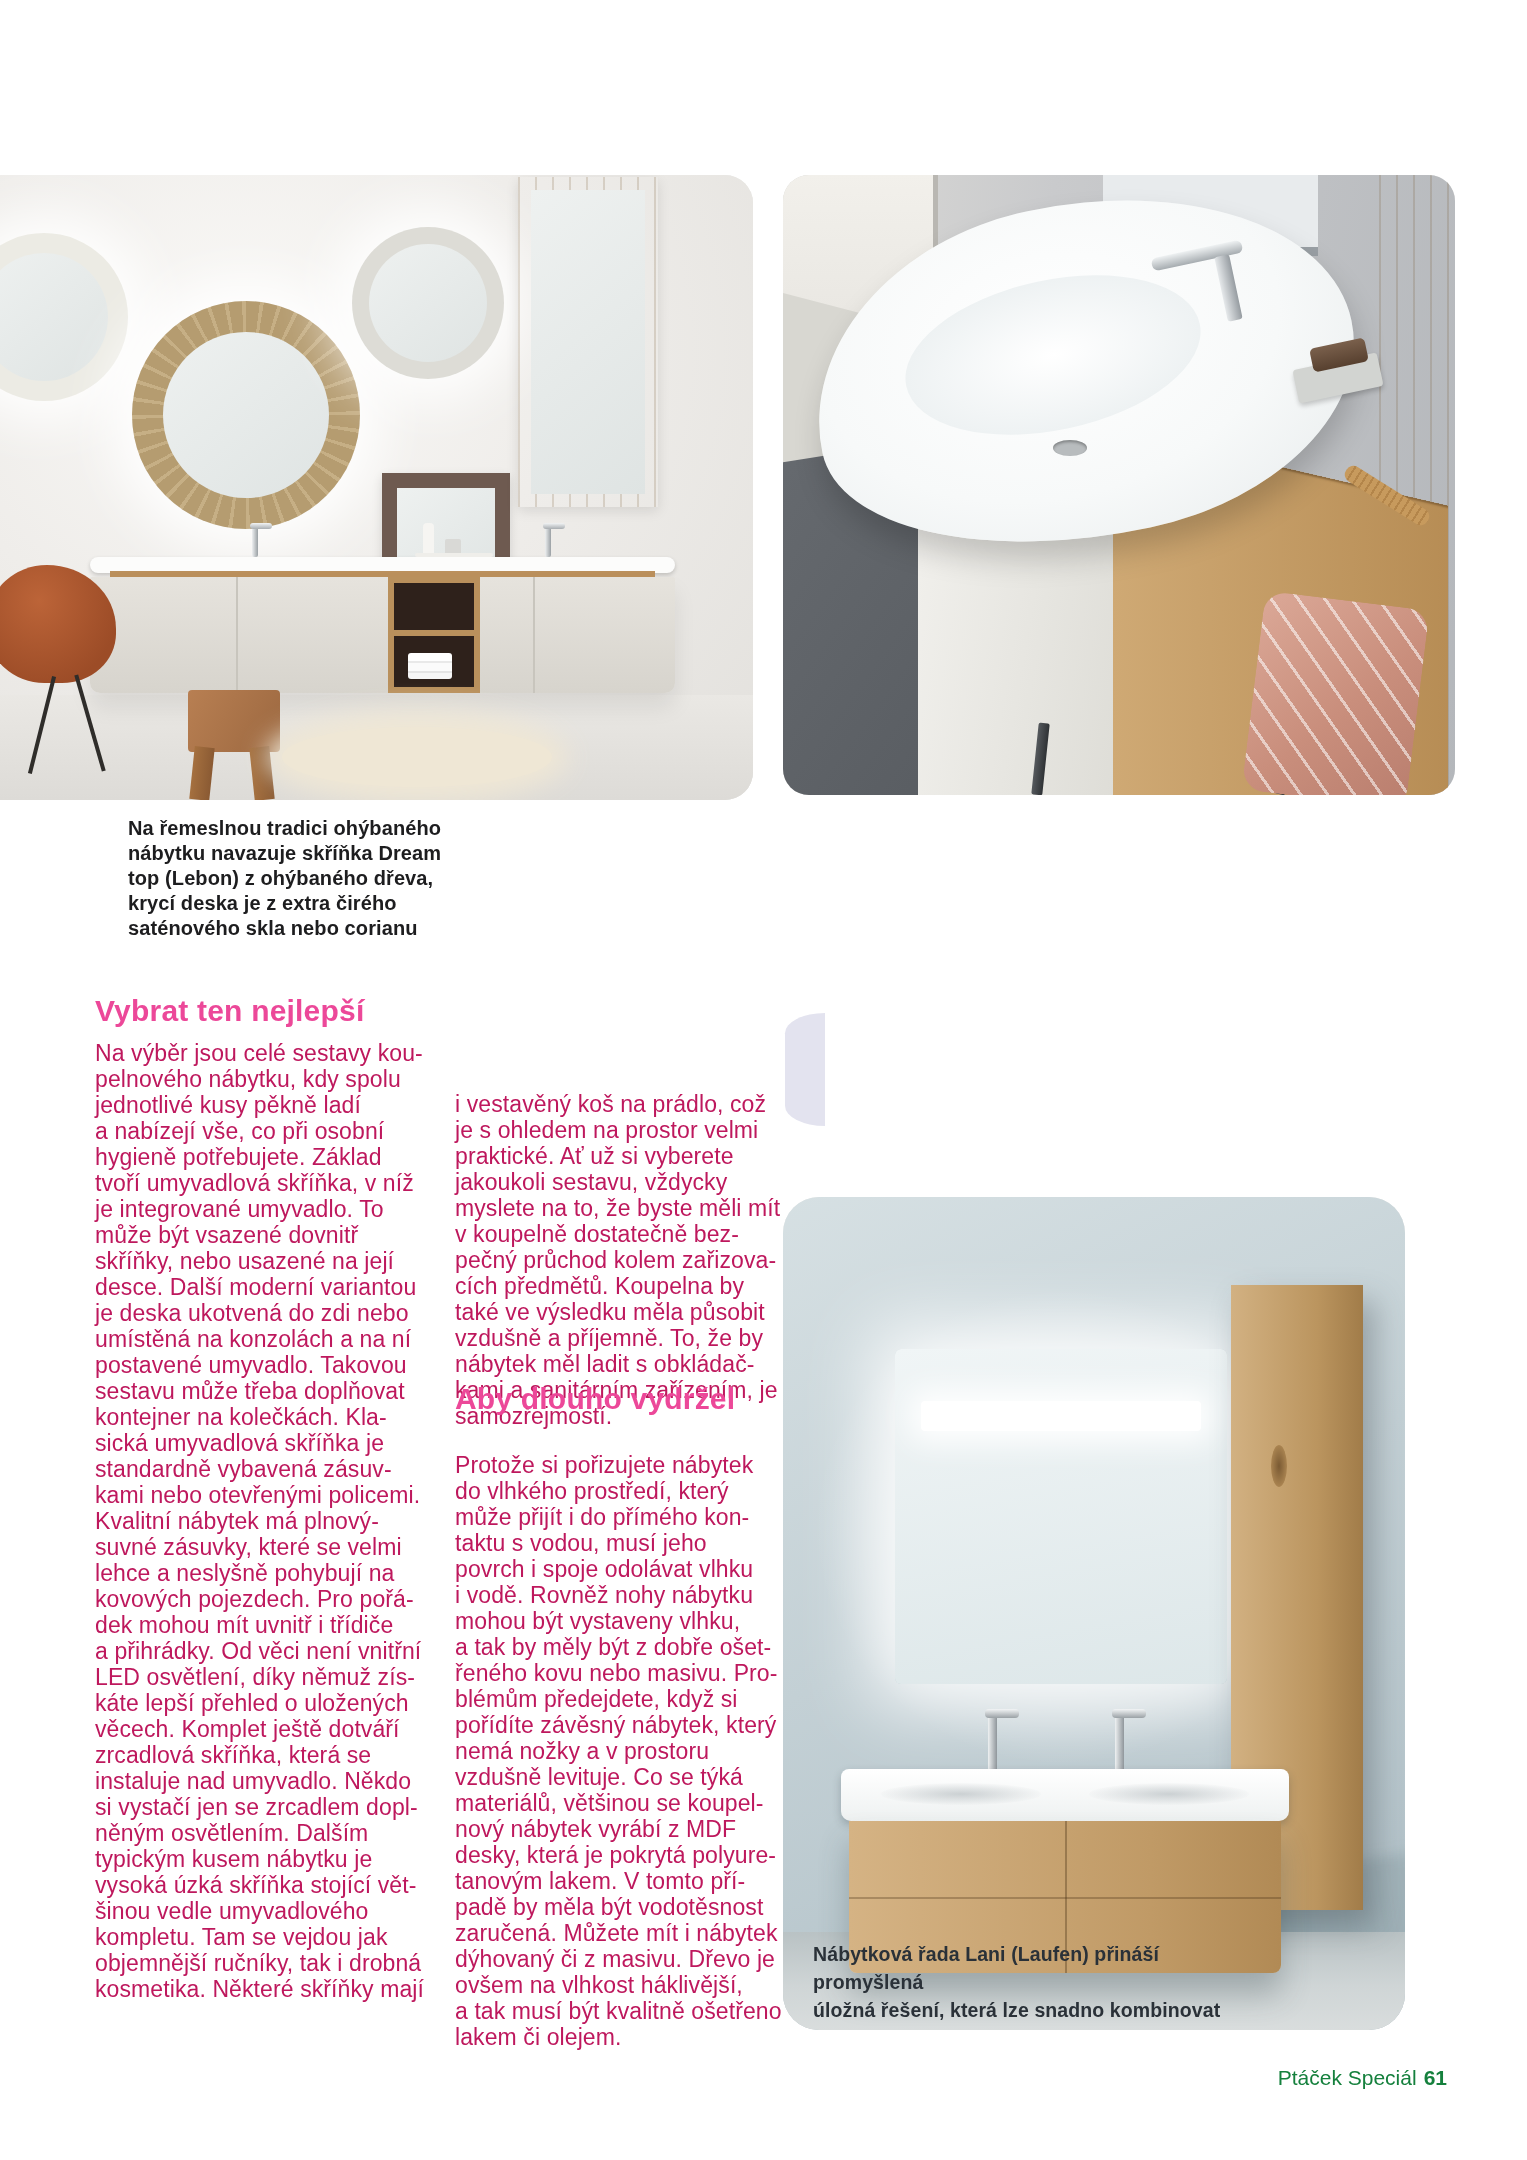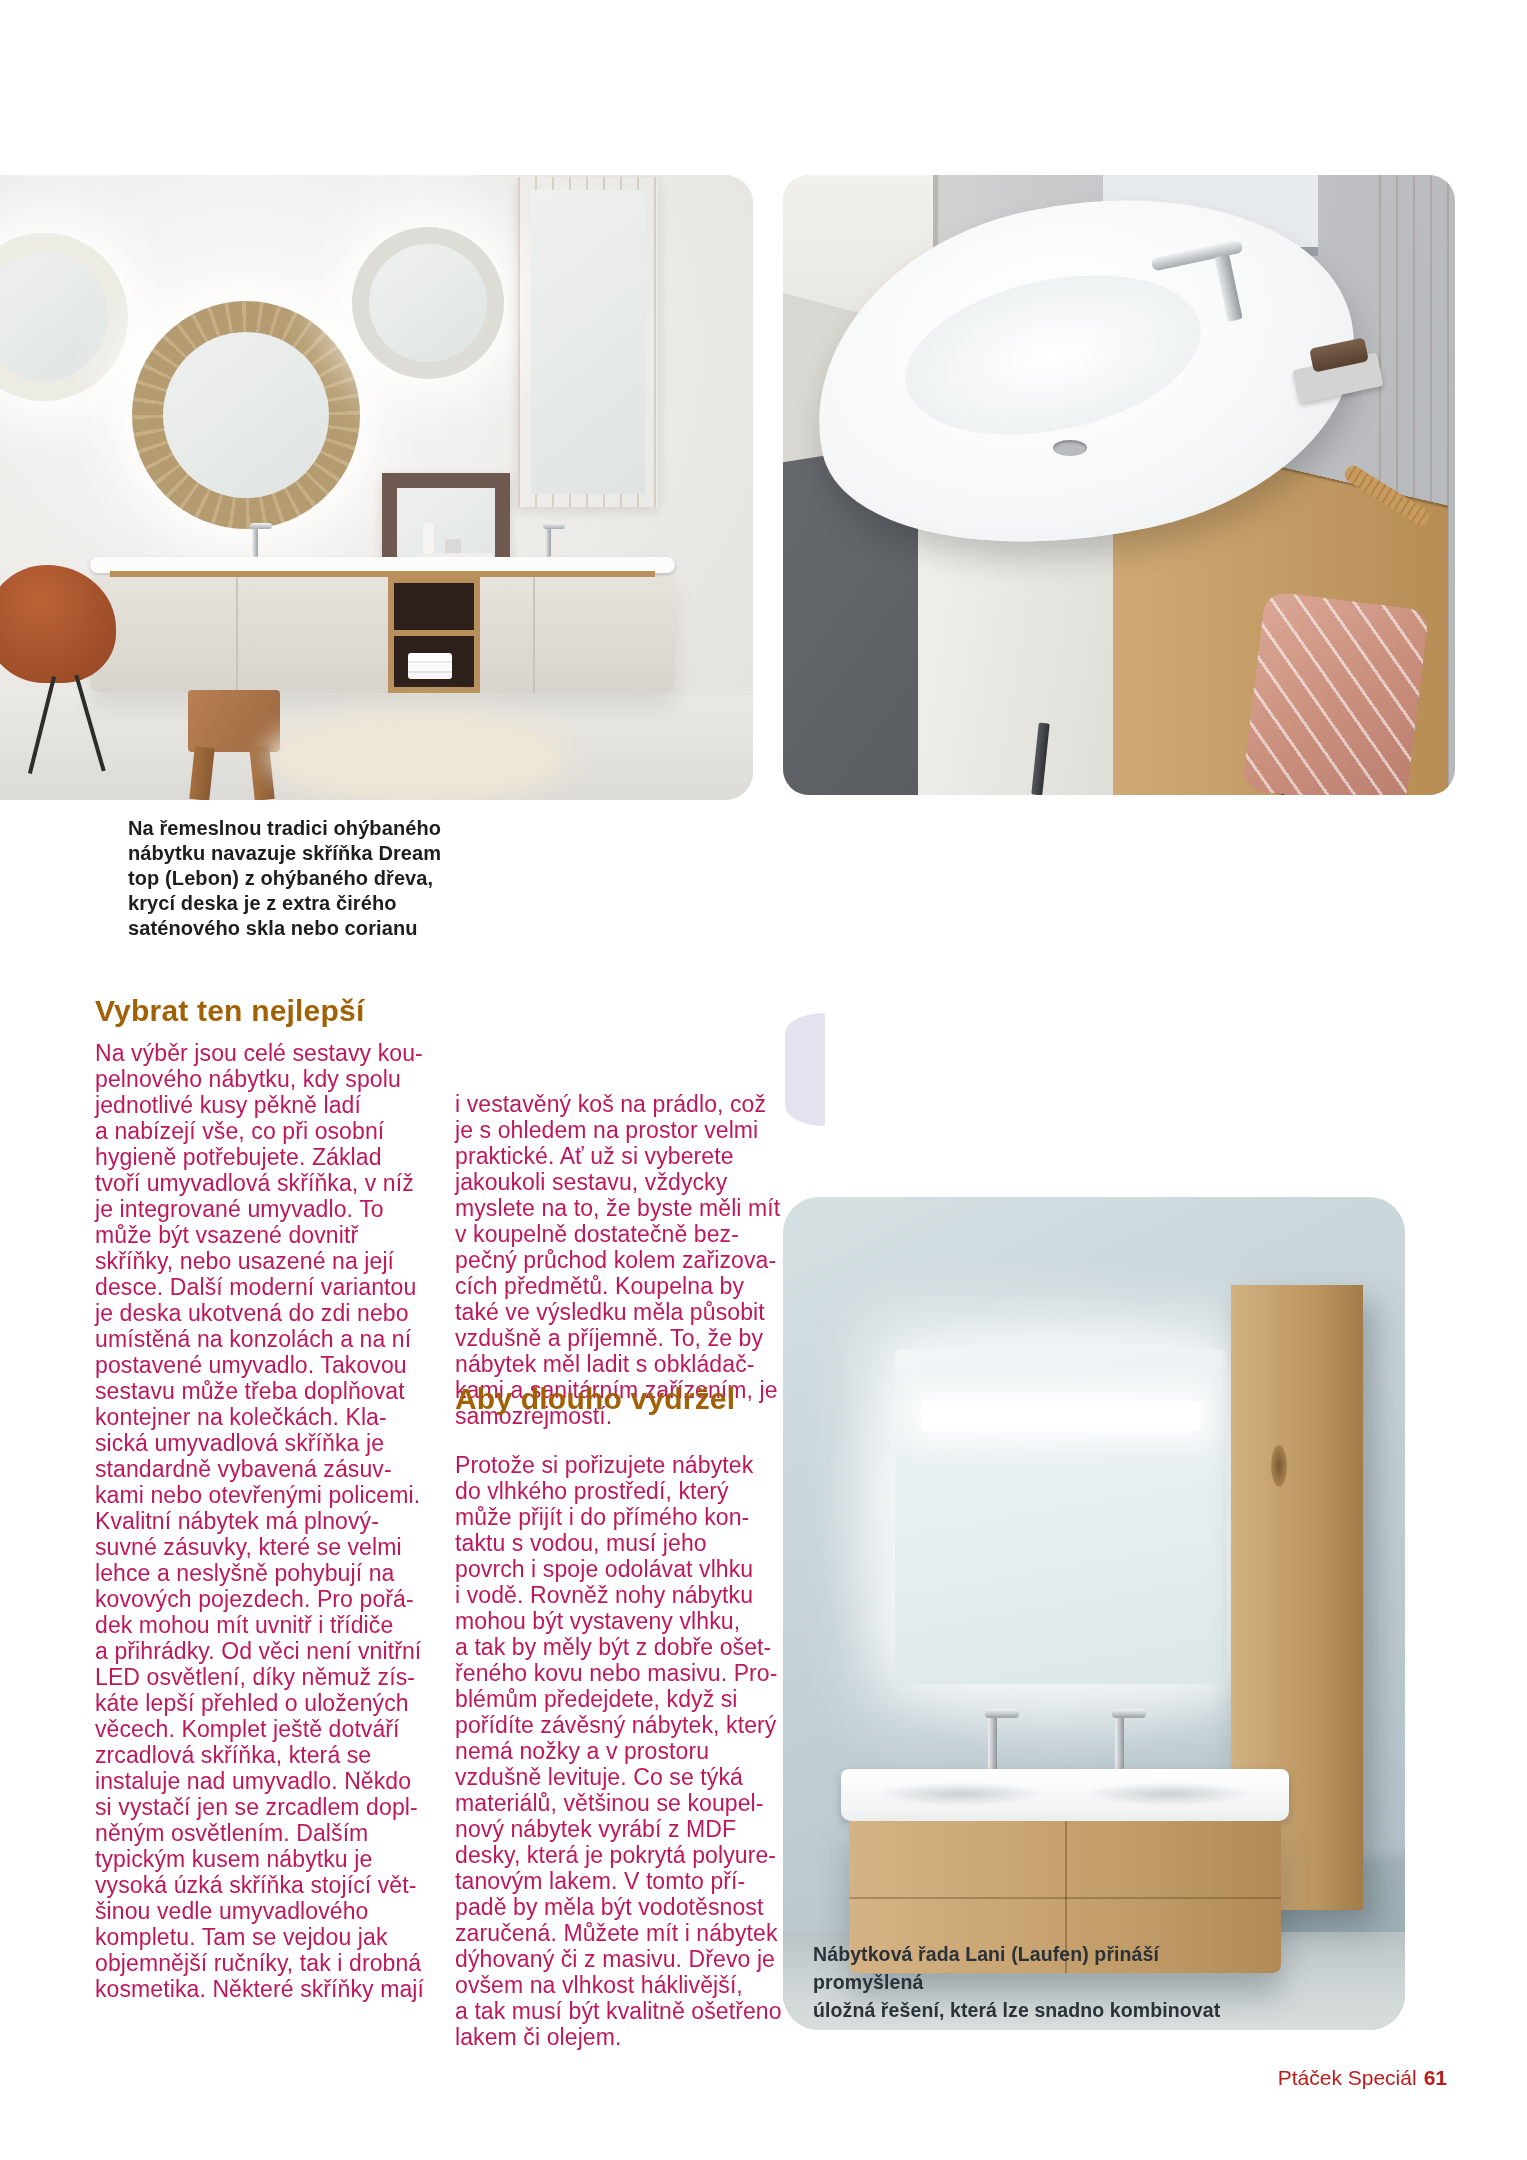--- a/index.html
+++ b/index.html
@@ -10,39 +10,39 @@
   }
   .abs{position:absolute;}
   .photo{position:absolute;overflow:hidden;background:#e8e8e6;}
 
   
   .caption{
     font-size:20px;font-weight:bold;line-height:25px;color:#1d1d1f;
     white-space:pre-line;letter-spacing:.1px;
   }
   .heading{
-    font-size:30px;font-weight:bold;color:#a16207;line-height:34px;letter-spacing:.2px;
+    font-size:30px;font-weight:bold;color:#ec4899;line-height:34px;letter-spacing:.2px;
   }
   .bodycol{
     font-size:23px;line-height:26px;color:#be185d;white-space:pre-line;letter-spacing:.1px;
   }
   .pullquote-text{
     font-size:28.5px;font-weight:bold;line-height:35px;color:#27307f;
     white-space:pre-line;letter-spacing:.2px;
   }
   .quote-mark{
     position:absolute;left:785px;top:1013px;width:40px;height:113px;
     background:#e3e3ef;border-radius:113px 0 0 113px / 57px 0 0 57px;
   }
   .photo-caption-overlay{
     position:absolute;font-size:19.5px;font-weight:bold;line-height:28px;
     color:#2a3138;white-space:pre-line;letter-spacing:.1px;
   }
   .footer{
-    position:absolute;right:80px;top:2066px;font-size:21px;color:#b91c1c;
+    position:absolute;right:80px;top:2066px;font-size:21px;color:#15803d;
   }
   .footer b{margin-left:7px;font-weight:bold;}
 
   
   #photo1{left:0;top:175px;width:753px;height:625px;border-radius:0 28px 28px 0;}
   .p1-wall{left:0;top:0;width:100%;height:100%;
     background:radial-gradient(ellipse at 32% 28%, #faf9f7 0%, #efedea 45%, #e2e0dc 100%);}
   .p1-floor{left:0;top:520px;width:100%;height:105px;
     background:linear-gradient(#eae8e4,#dddbd7);}
   .mirror{border-radius:50%;box-shadow:0 0 55px 20px rgba(255,255,255,.95);}

